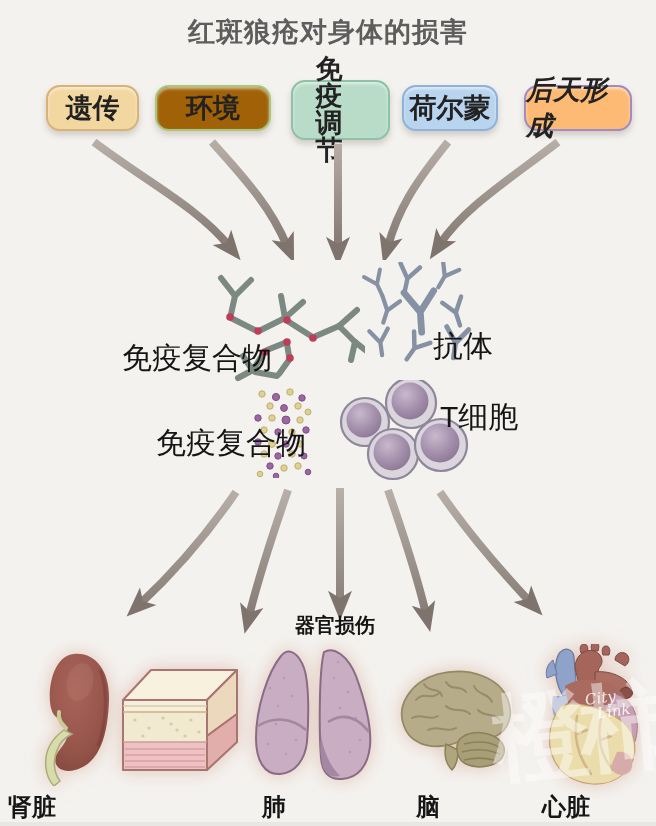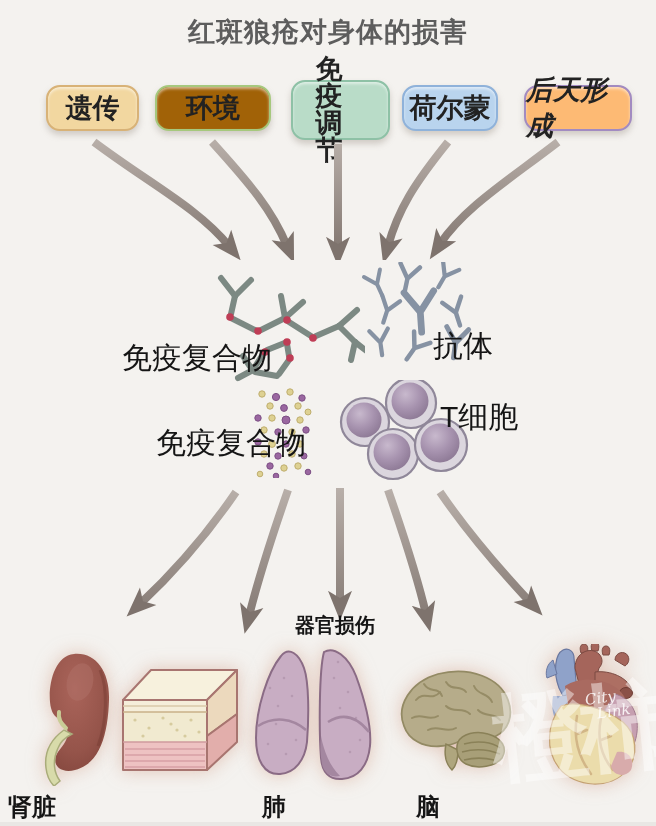--- a/index.html
+++ b/index.html
@@ -346,17 +346,18 @@
     <path d="M22,70 C16,84 16,100 22,112 L30,106 C26,96 26,84 30,74 Z" fill="#c79fb0" opacity="0.85"></path>
     <path d="M24,62 C10,80 8,106 22,124 C38,144 74,146 90,126 C102,112 100,90 86,78 C68,64 38,56 24,62 Z" fill="#ebdcab" stroke="#c4a174" stroke-width="1.2"></path>
     <g stroke="#d2b687" stroke-width="2.5" fill="none" stroke-linecap="round">
       <path d="M40,72 C36,94 42,114 54,130"></path>
       <path d="M64,74 C60,94 64,112 76,126"></path>
       <path d="M40,90 L50,86"></path>
         <path d="M64,96 L74,92"></path>
     </g>
     <path d="M80,108 C92,106 98,116 94,126 C88,134 76,132 74,122 Z" fill="#d8abab"></path>
   </svg>
+  <div class="organ-label" style="left:542px;">心脏</div>
 
   <div class="wm-cn">橙柿</div>
   <div class="wm-en"><span>City</span><span class="l2">Link</span></div>
 
 </div>
 
 </body></html>

